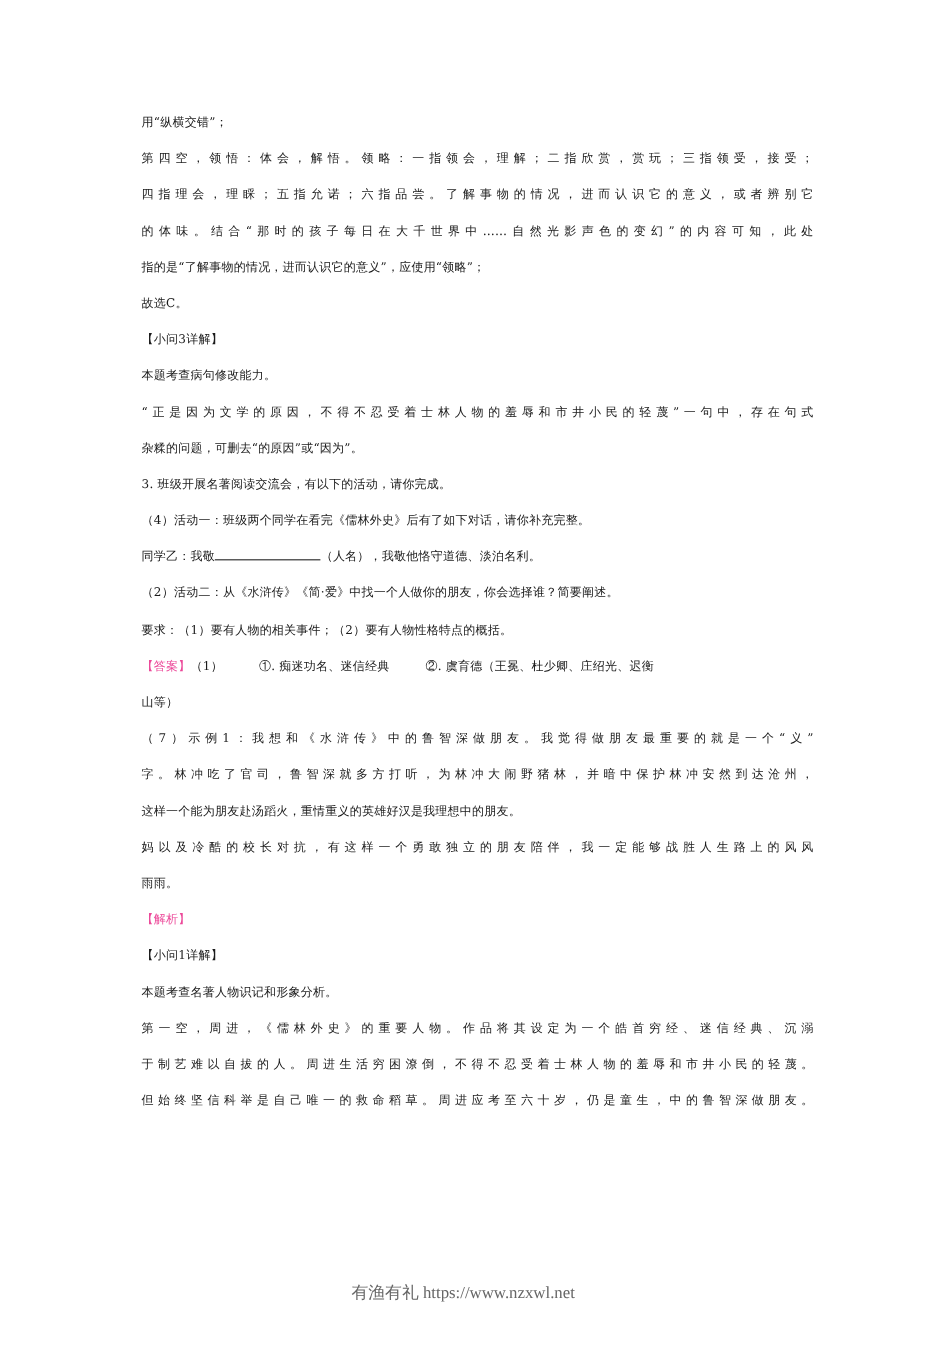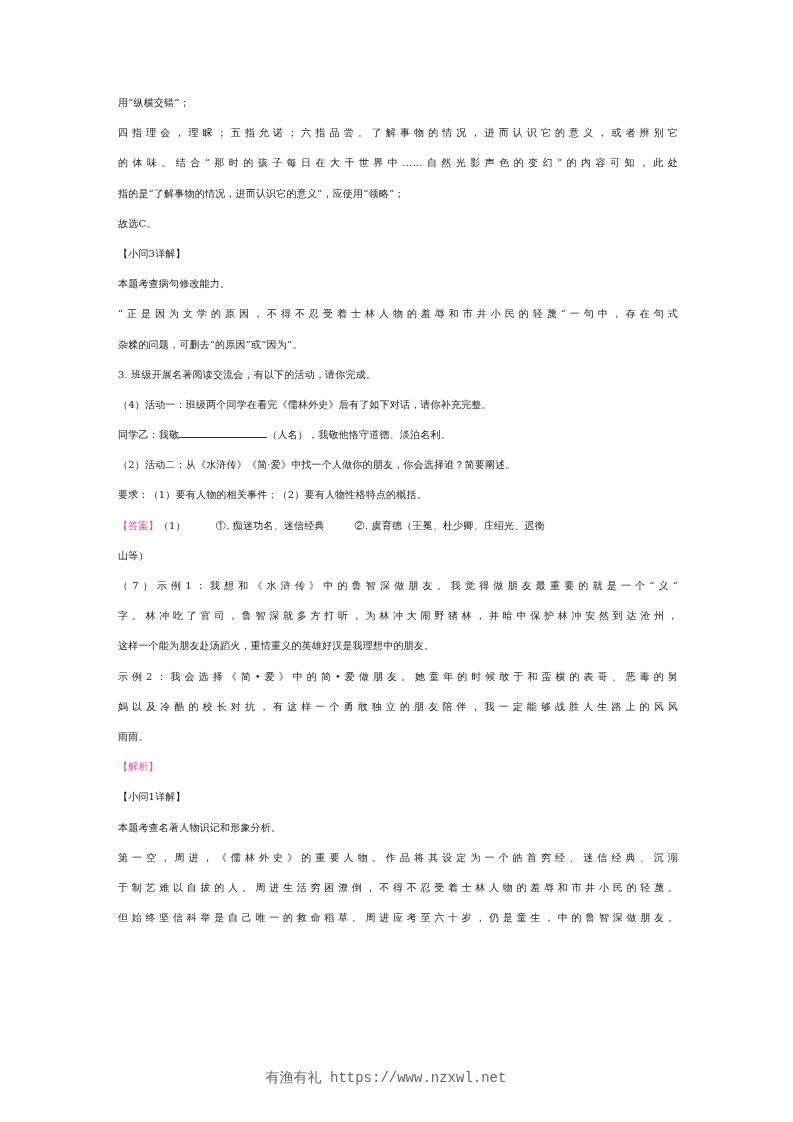--- a/index.html
+++ b/index.html
@@ -43,30 +43,31 @@
     }
     .blank.w1 { width: 88px; }
     .blank.w2 { width: 88px; }
     .gap { display: inline-block; width: 30px; }
     .footer {
       position: absolute;
       top: 1069px;
       left: 0;
       width: 772px;
       text-align: center;
-      font-family: Liberation Mono, monospace;
+      font-family: Liberation Serif, serif;
       font-size: 14px;
       color: #666666;
     }
   </style>
 </head>
 <body>
 
 <div class="page">
   <div class="line">用“纵横交错”；</div>
+  <div class="line justify">第四空，领悟：体会，解悟。领略：一指领会，理解；二指欣赏，赏玩；三指领受，接受；</div>
   <div class="line justify">四指理会，理睬；五指允诺；六指品尝。了解事物的情况，进而认识它的意义，或者辨别它</div>
   <div class="line justify">的体味。结合“那时的孩子每日在大千世界中……自然光影声色的变幻”的内容可知，此处</div>
   <div class="line">指的是“了解事物的情况，进而认识它的意义”，应使用“领略”；</div>
   <div class="line">故选C。</div>
   <div class="line">【小问3详解】</div>
   <div class="line">本题考查病句修改能力。</div>
   <div class="line justify">“正是因为文学的原因，不得不忍受着士林人物的羞辱和市井小民的轻蔑”一句中，存在句式</div>
   <div class="line">杂糅的问题，可删去“的原因”或“因为”。</div>
   <div class="line">3. 班级开展名著阅读交流会，有以下的活动，请你完成。</div>
   <div class="line">（4）活动一：班级两个同学在看完《儒林外史》后有了如下对话，请你补充完整。</div>
@@ -75,21 +76,20 @@
   </div>
   <div class="line">（2）活动二：从《水浒传》《简·爱》中找一个人做你的朋友，你会选择谁？简要阐述。</div>
   <div class="line">要求：（1）要有人物的相关事件；（2）要有人物性格特点的概括。</div>
   <div class="line">
     <span class="blue">【答案】</span><span>（1）</span><span class="gap"></span><span>①. 痴迷功名、迷信经典</span><span class="gap"></span><span>②. 虞育德（王冕、杜少卿、庄绍光、迟衡</span>
   </div>
   <div class="line">山等）</div>
   <div class="line justify">（7）示例1：我想和《水浒传》中的鲁智深做朋友。我觉得做朋友最重要的就是一个“义”</div>
   <div class="line justify">字。林冲吃了官司，鲁智深就多方打听，为林冲大闹野猪林，并暗中保护林冲安然到达沧州，</div>
   <div class="line">这样一个能为朋友赴汤蹈火，重情重义的英雄好汉是我理想中的朋友。</div>
-  <div class="line justify">示例2：我会选择《简•爱》中的简•爱做朋友。她童年的时候敢于和蛮横的表哥、恶毒的舅</div>
   <div class="line justify">妈以及冷酷的校长对抗，有这样一个勇敢独立的朋友陪伴，我一定能够战胜人生路上的风风</div>
   <div class="line">雨雨。</div>
   <div class="line blue">【解析】</div>
   <div class="line">【小问1详解】</div>
   <div class="line">本题考查名著人物识记和形象分析。</div>
   <div class="line justify">第一空，周进，《儒林外史》的重要人物。作品将其设定为一个皓首穷经、迷信经典、沉溺</div>
   <div class="line justify">于制艺难以自拔的人。周进生活穷困潦倒，不得不忍受着士林人物的羞辱和市井小民的轻蔑。</div>
   <div class="line justify">但始终坚信科举是自己唯一的救命稻草。周进应考至六十岁，仍是童生，中的鲁智深做朋友。</div>
 </div>
 

